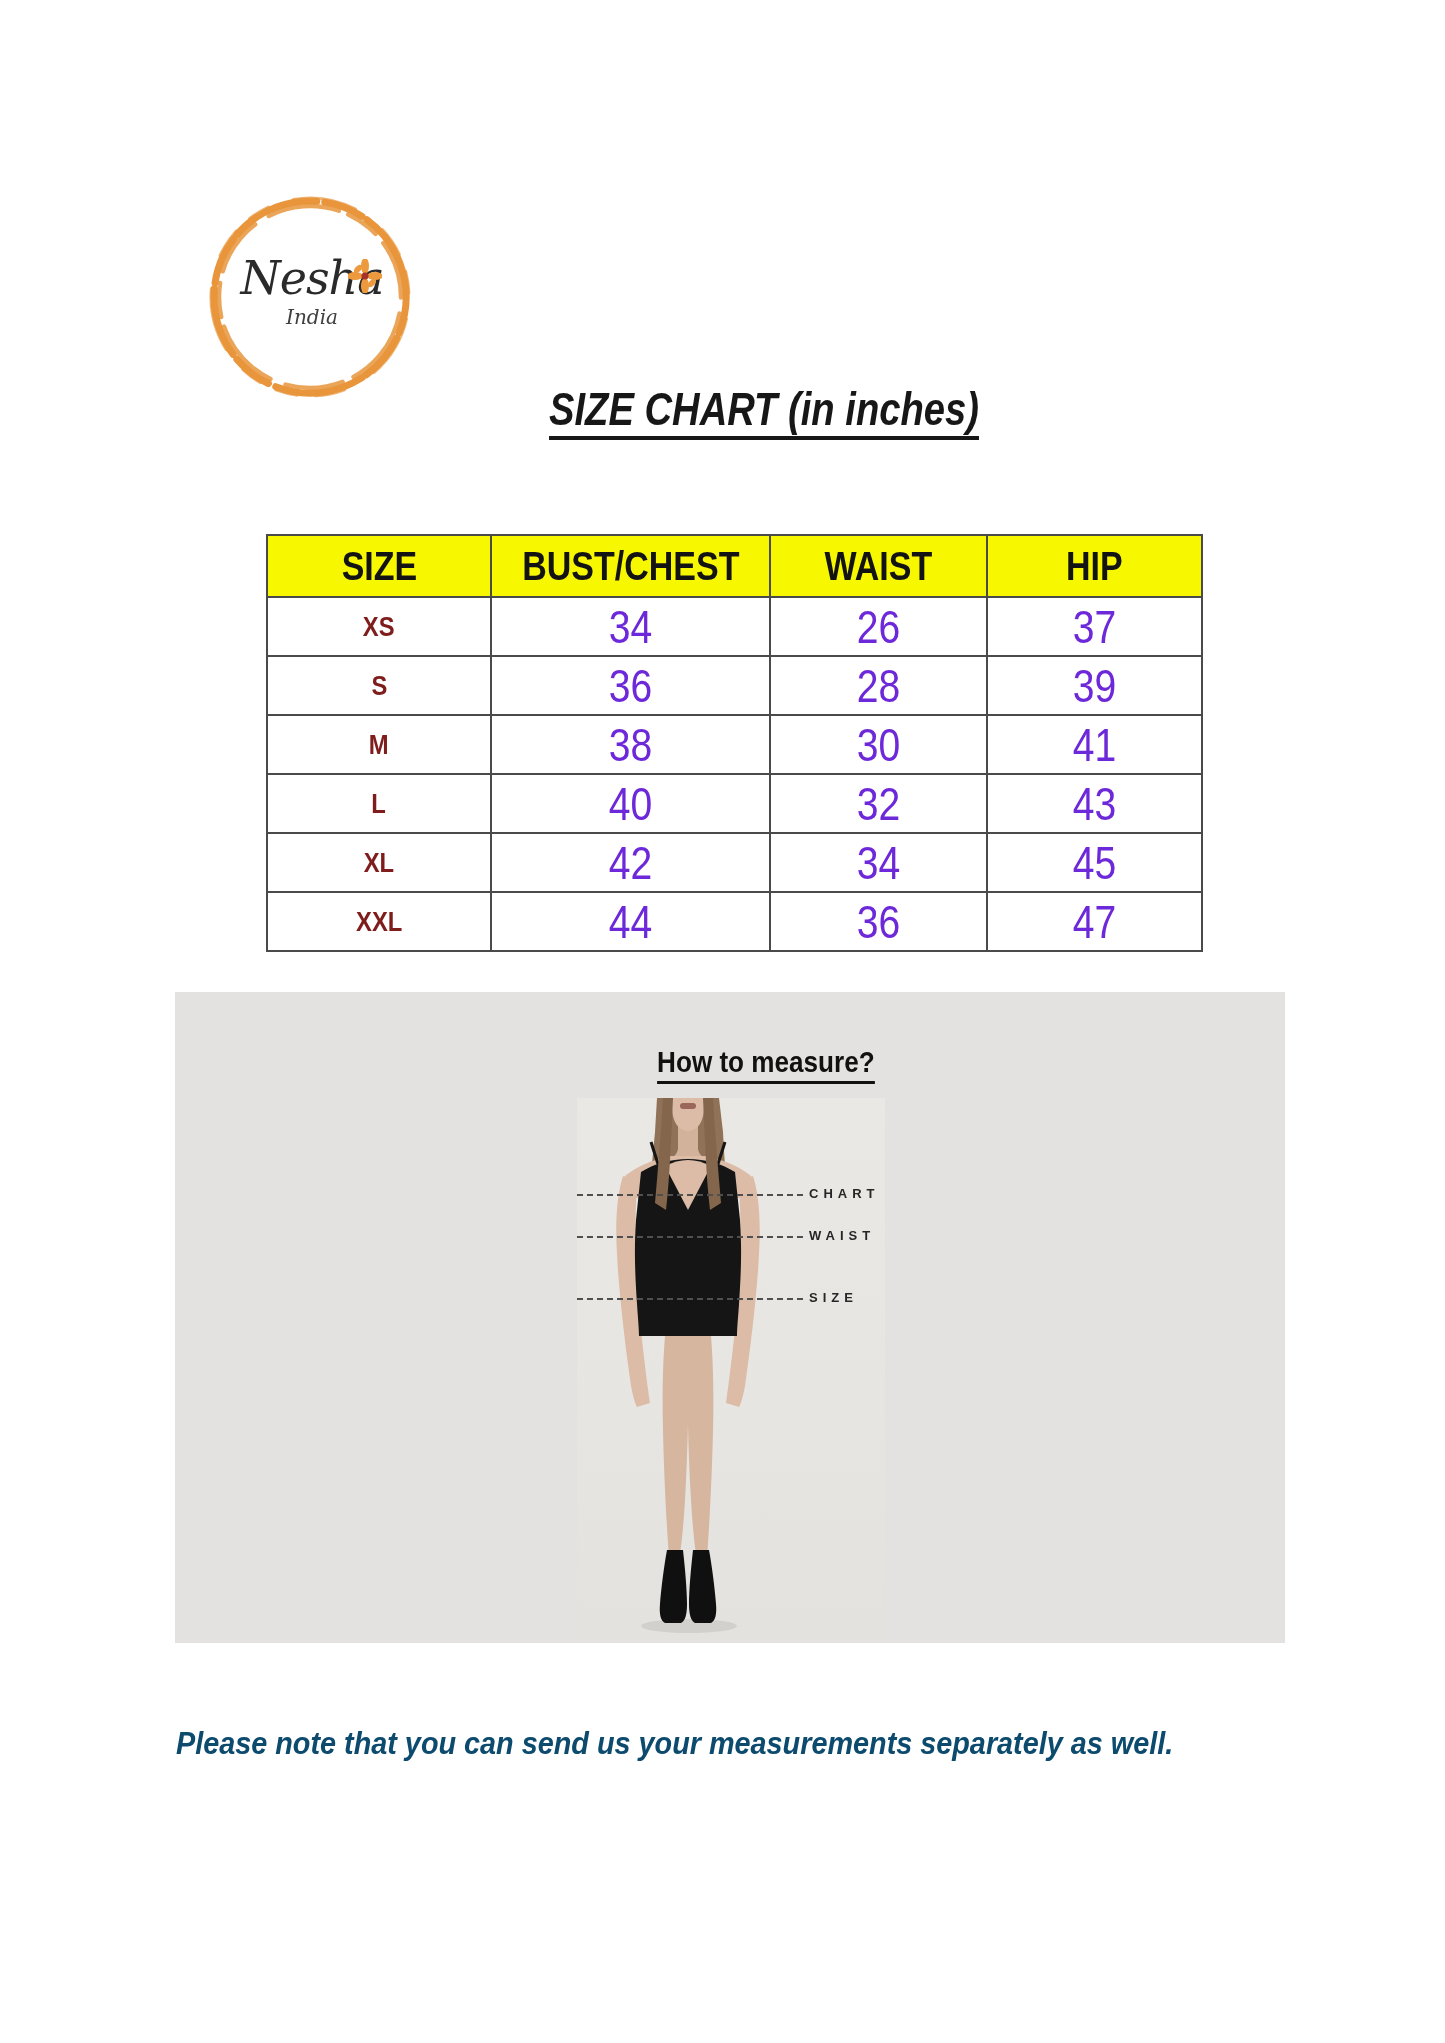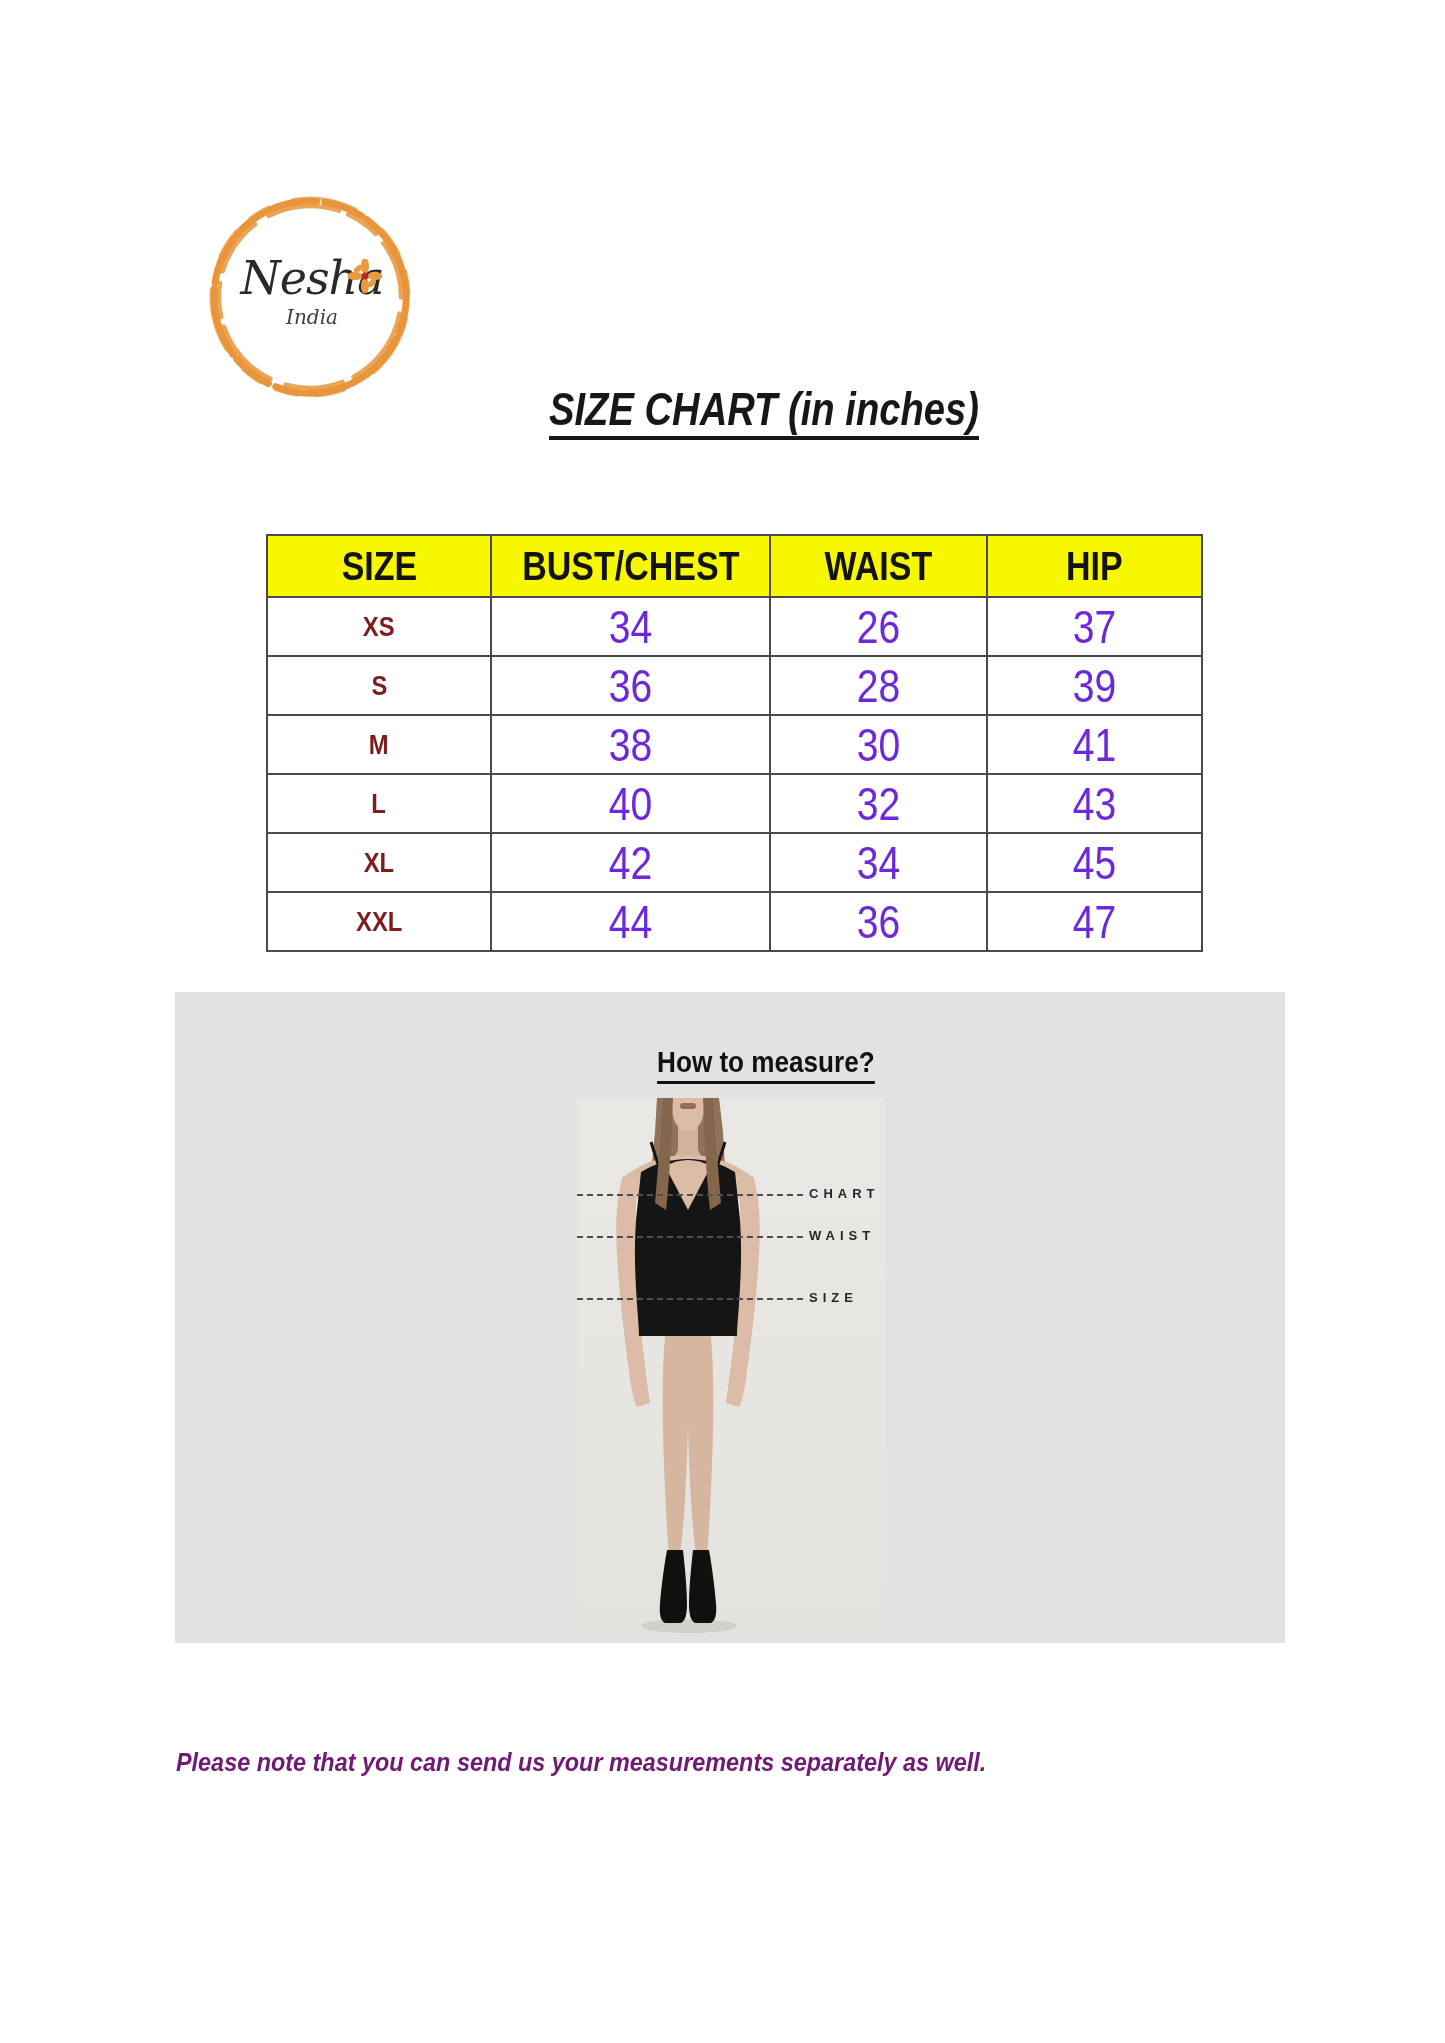--- a/index.html
+++ b/index.html
@@ -65,21 +65,21 @@
     position:absolute;left:634px;font-size:13px;font-weight:bold;color:#262626;
     letter-spacing:5px;line-height:1;
   }
   .line-bust{top:202px;}  .label-bust{top:195px;}
   .line-waist{top:244px;} .label-waist{top:237px;}
   .line-hips{top:306px;}  .label-hips{top:299px;}
 
   
   .footer-note{
     position:absolute;left:176px;top:1726px;white-space:nowrap;
-    font-size:26px;font-weight:bold;font-style:italic;color:#701a75;line-height:1.1;margin-top:22px;
+    font-size:32px;font-weight:bold;font-style:italic;color:#0c4a6e;line-height:1.1;
   }
   .footer-note .cond{display:inline-block;transform:scaleX(0.9);transform-origin:left center;}
 </style>
 </head>
 <body>
 
 <div class="page">
 
   <div class="logo">
     <svg width="212" height="212" viewBox="0 0 212 212">

